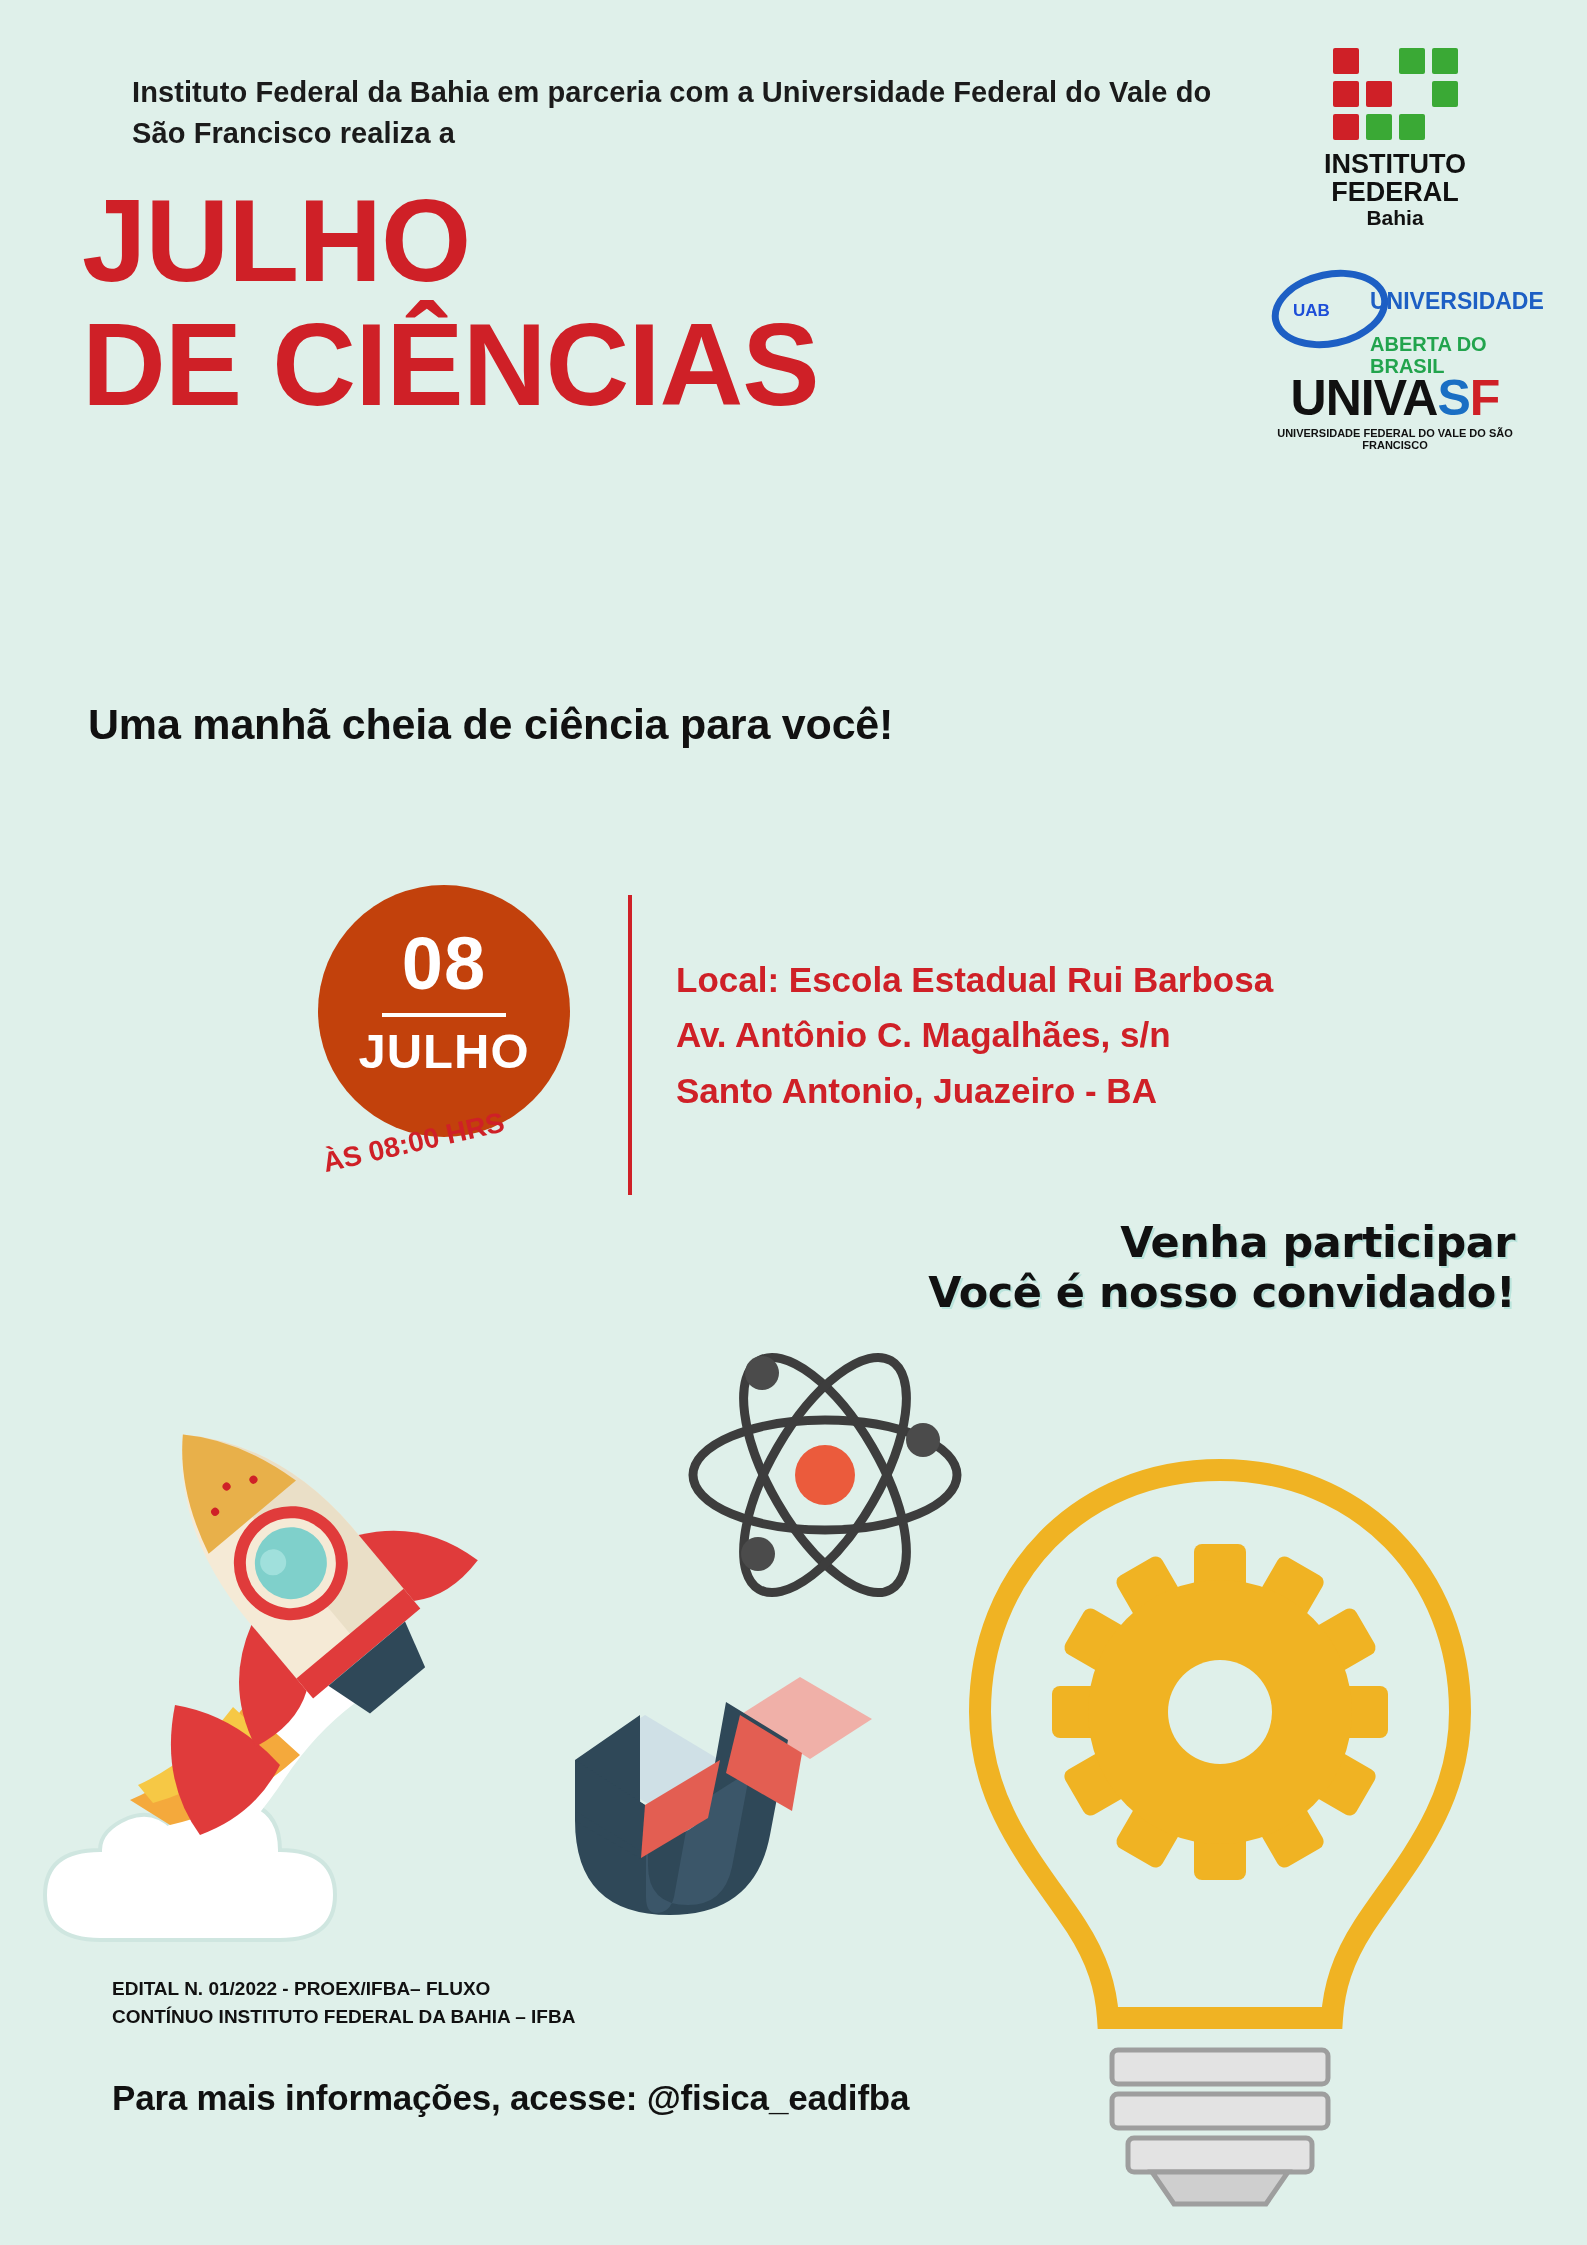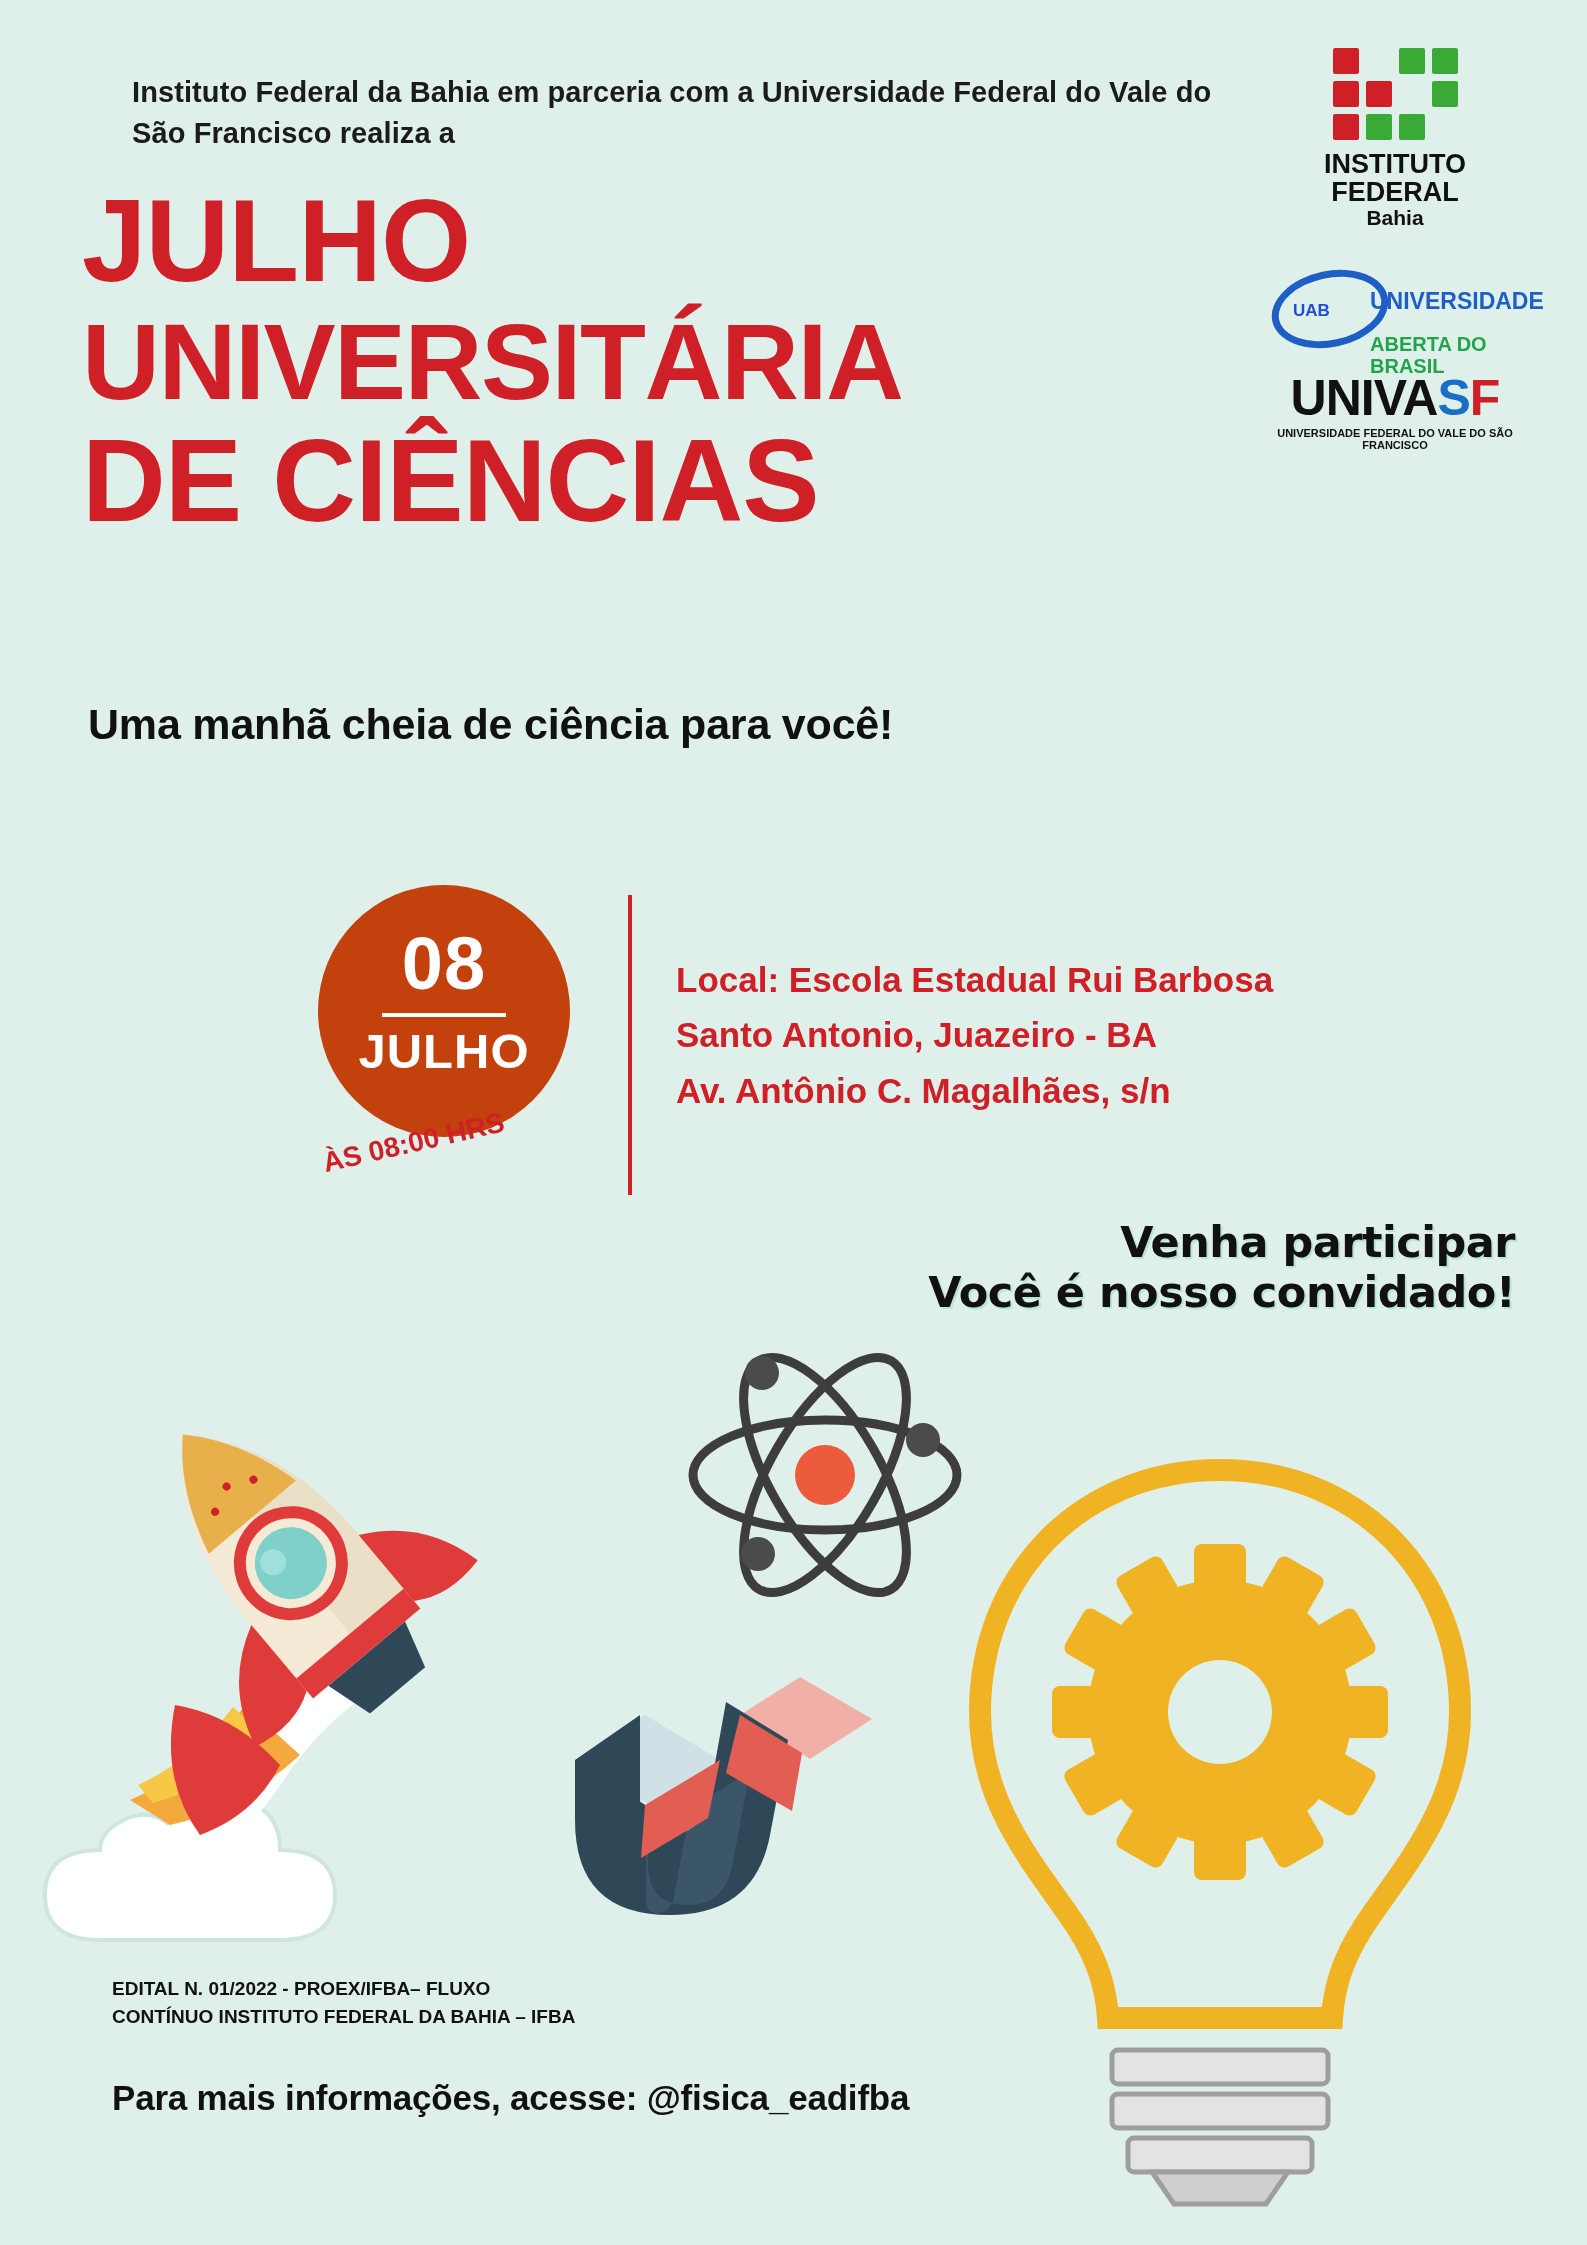--- a/index.html
+++ b/index.html
@@ -290,38 +290,37 @@
 
     <div class="logo-univasf">
       <div class="univasf-main">UNIVA<span class="blue">S</span><span class="red">F</span></div>
       <div class="univasf-sub">UNIVERSIDADE FEDERAL DO VALE DO SÃO FRANCISCO</div>
     </div>
 
   </div>
 
   <div class="title-block">
     <div class="title-line">JULHO</div>
-    <div class="title-line l2">UNIVERSITÁRIA</div>
     <div class="title-line">DE CIÊNCIAS</div>
   </div>
   <div class="subtitle">Uma manhã cheia de ciência para você!</div>
 
   <div class="date-badge">
     <div class="date-day">08</div>
     <div class="date-rule"></div>
     <div class="date-month">JULHO</div>
   </div>
   <div class="date-time">ÀS 08:00 HRS</div>
 
   <div class="vrule"></div>
 
   <div class="local-block">
     <div class="local-line">Local: Escola Estadual Rui Barbosa</div>
+    <div class="local-line">Av. Antônio C. Magalhães, s/n</div>
     <div class="local-line">Santo Antonio, Juazeiro - BA</div>
-    <div class="local-line">Av. Antônio C. Magalhães, s/n</div>
   </div>
 
   <div class="invite">
     <div class="invite-line">Venha participar</div>
     <div class="invite-line">Você é nosso convidado!</div>
   </div>
 
   <svg class="art rocket" width="470" height="620" viewBox="0 0 470 620">
 
     <g>

